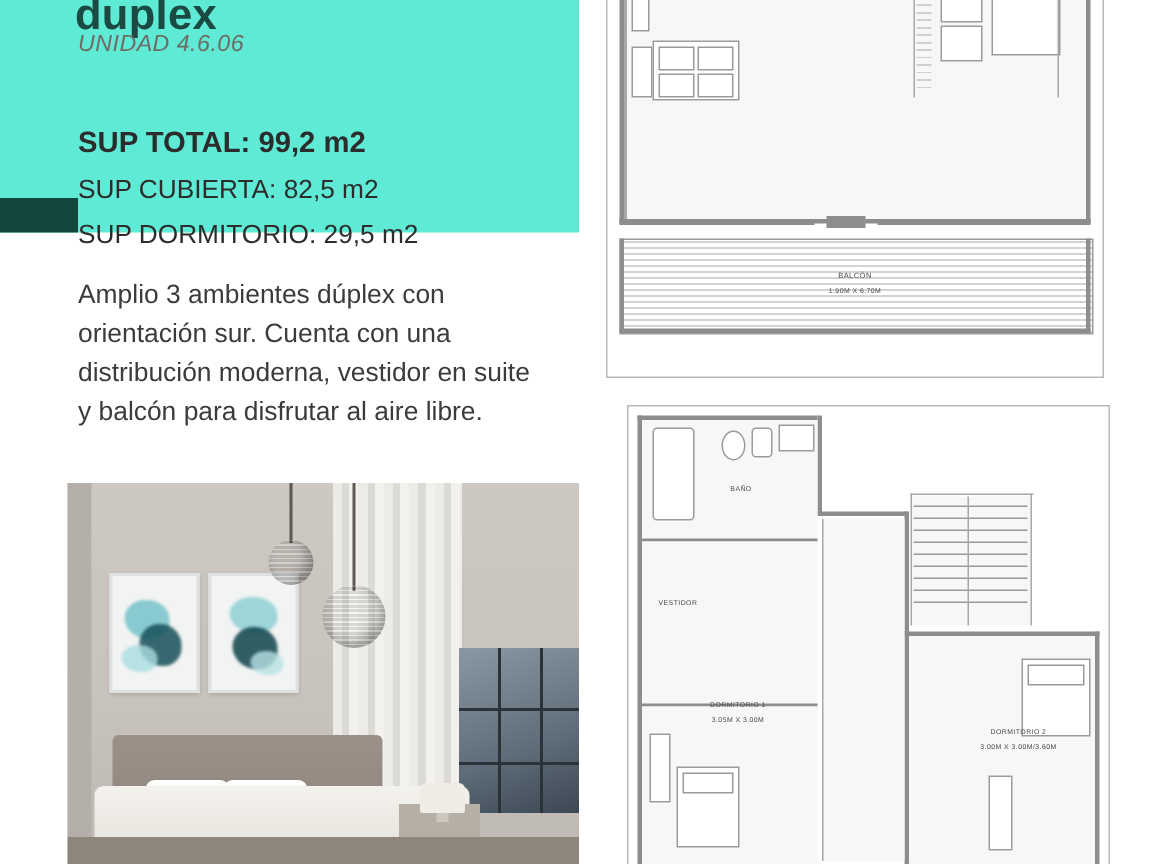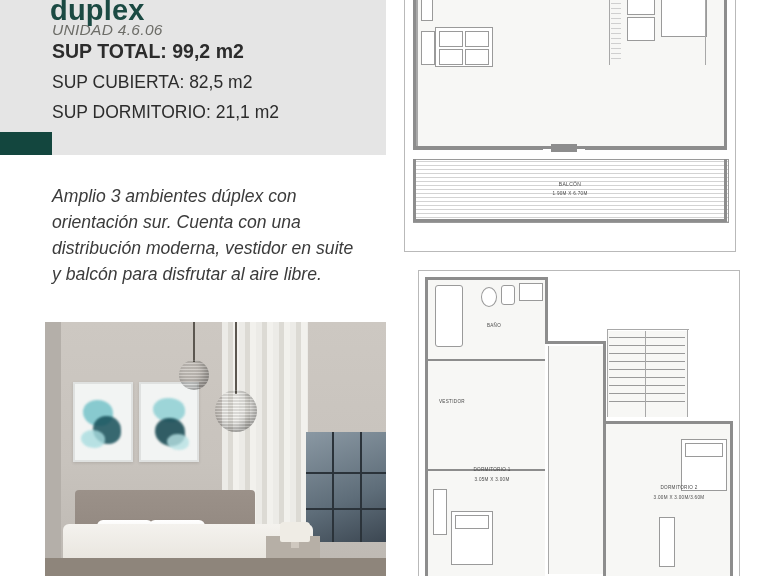--- a/index.html
+++ b/index.html
@@ -27,21 +27,21 @@
     top: 0;
     width: 386px;
     height: 576px;
   }
   .info-card {
     position: absolute;
     left: 0;
     top: 0;
     width: 386px;
     height: 155px;
-    background: #e5e5e5;
+    background: #5eead4;
   }
   .title-unit {
     position: absolute;
     left: 50px;
     top: -6px;
     font-size: 29px;
     font-weight: bold;
     color: #1b4a43;
     letter-spacing: 0.2px;
     white-space: nowrap;
@@ -55,20 +55,21 @@
     color: #6d6d68;
     letter-spacing: 0.3px;
     white-space: nowrap;
   }
   .spec-line {
     position: absolute;
     left: 52px;
     font-size: 17.5px;
     color: #2c2c2c;
     white-space: nowrap;
+    margin-top: 44px;
   }
   .spec-line.l1 { top: 40px; font-size: 19.5px; font-weight: bold; }
   .spec-line.l2 { top: 72px; }
   .spec-line.l3 { top: 102px; }
   .spec-line .b { font-weight: normal; }
   .accent-bar {
     position: absolute;
     left: 0;
     top: 132px;
     width: 52px;
@@ -77,21 +78,20 @@
   }
 
   .desc-text {
     position: absolute;
     left: 52px;
     top: 183px;
     width: 312px;
     font-size: 17.6px;
     line-height: 26px;
     color: #3b3b3b;
-    font-style: italic;
   }
 
   .photo {
     position: absolute;
     left: 45px;
     top: 322px;
     width: 341px;
     height: 254px;
     overflow: hidden;
     background: #cfcac4;
@@ -265,21 +265,21 @@
       <div class="spec-line l1">
         <span>SUP TOTAL:</span>
         <span>99,2 m2</span>
       </div>
       <div class="spec-line l2">
         <span>SUP CUBIERTA:</span>
         <span class="b">82,5 m2</span>
       </div>
       <div class="spec-line l3">
         <span>SUP DORMITORIO:</span>
-        <span class="b">21,1 m2</span>
+        <span class="b">29,5 m2</span>
       </div>
 
       <div class="accent-bar"></div>
     </div>
 
     <div class="desc-text">Amplio 3 ambientes dúplex con orientación sur. Cuenta con una distribución moderna, vestidor en suite y balcón para disfrutar al aire libre.</div>
 
     <div class="photo">
       <div class="ph-wall"></div>
       <div class="ph-wall-left"></div>

